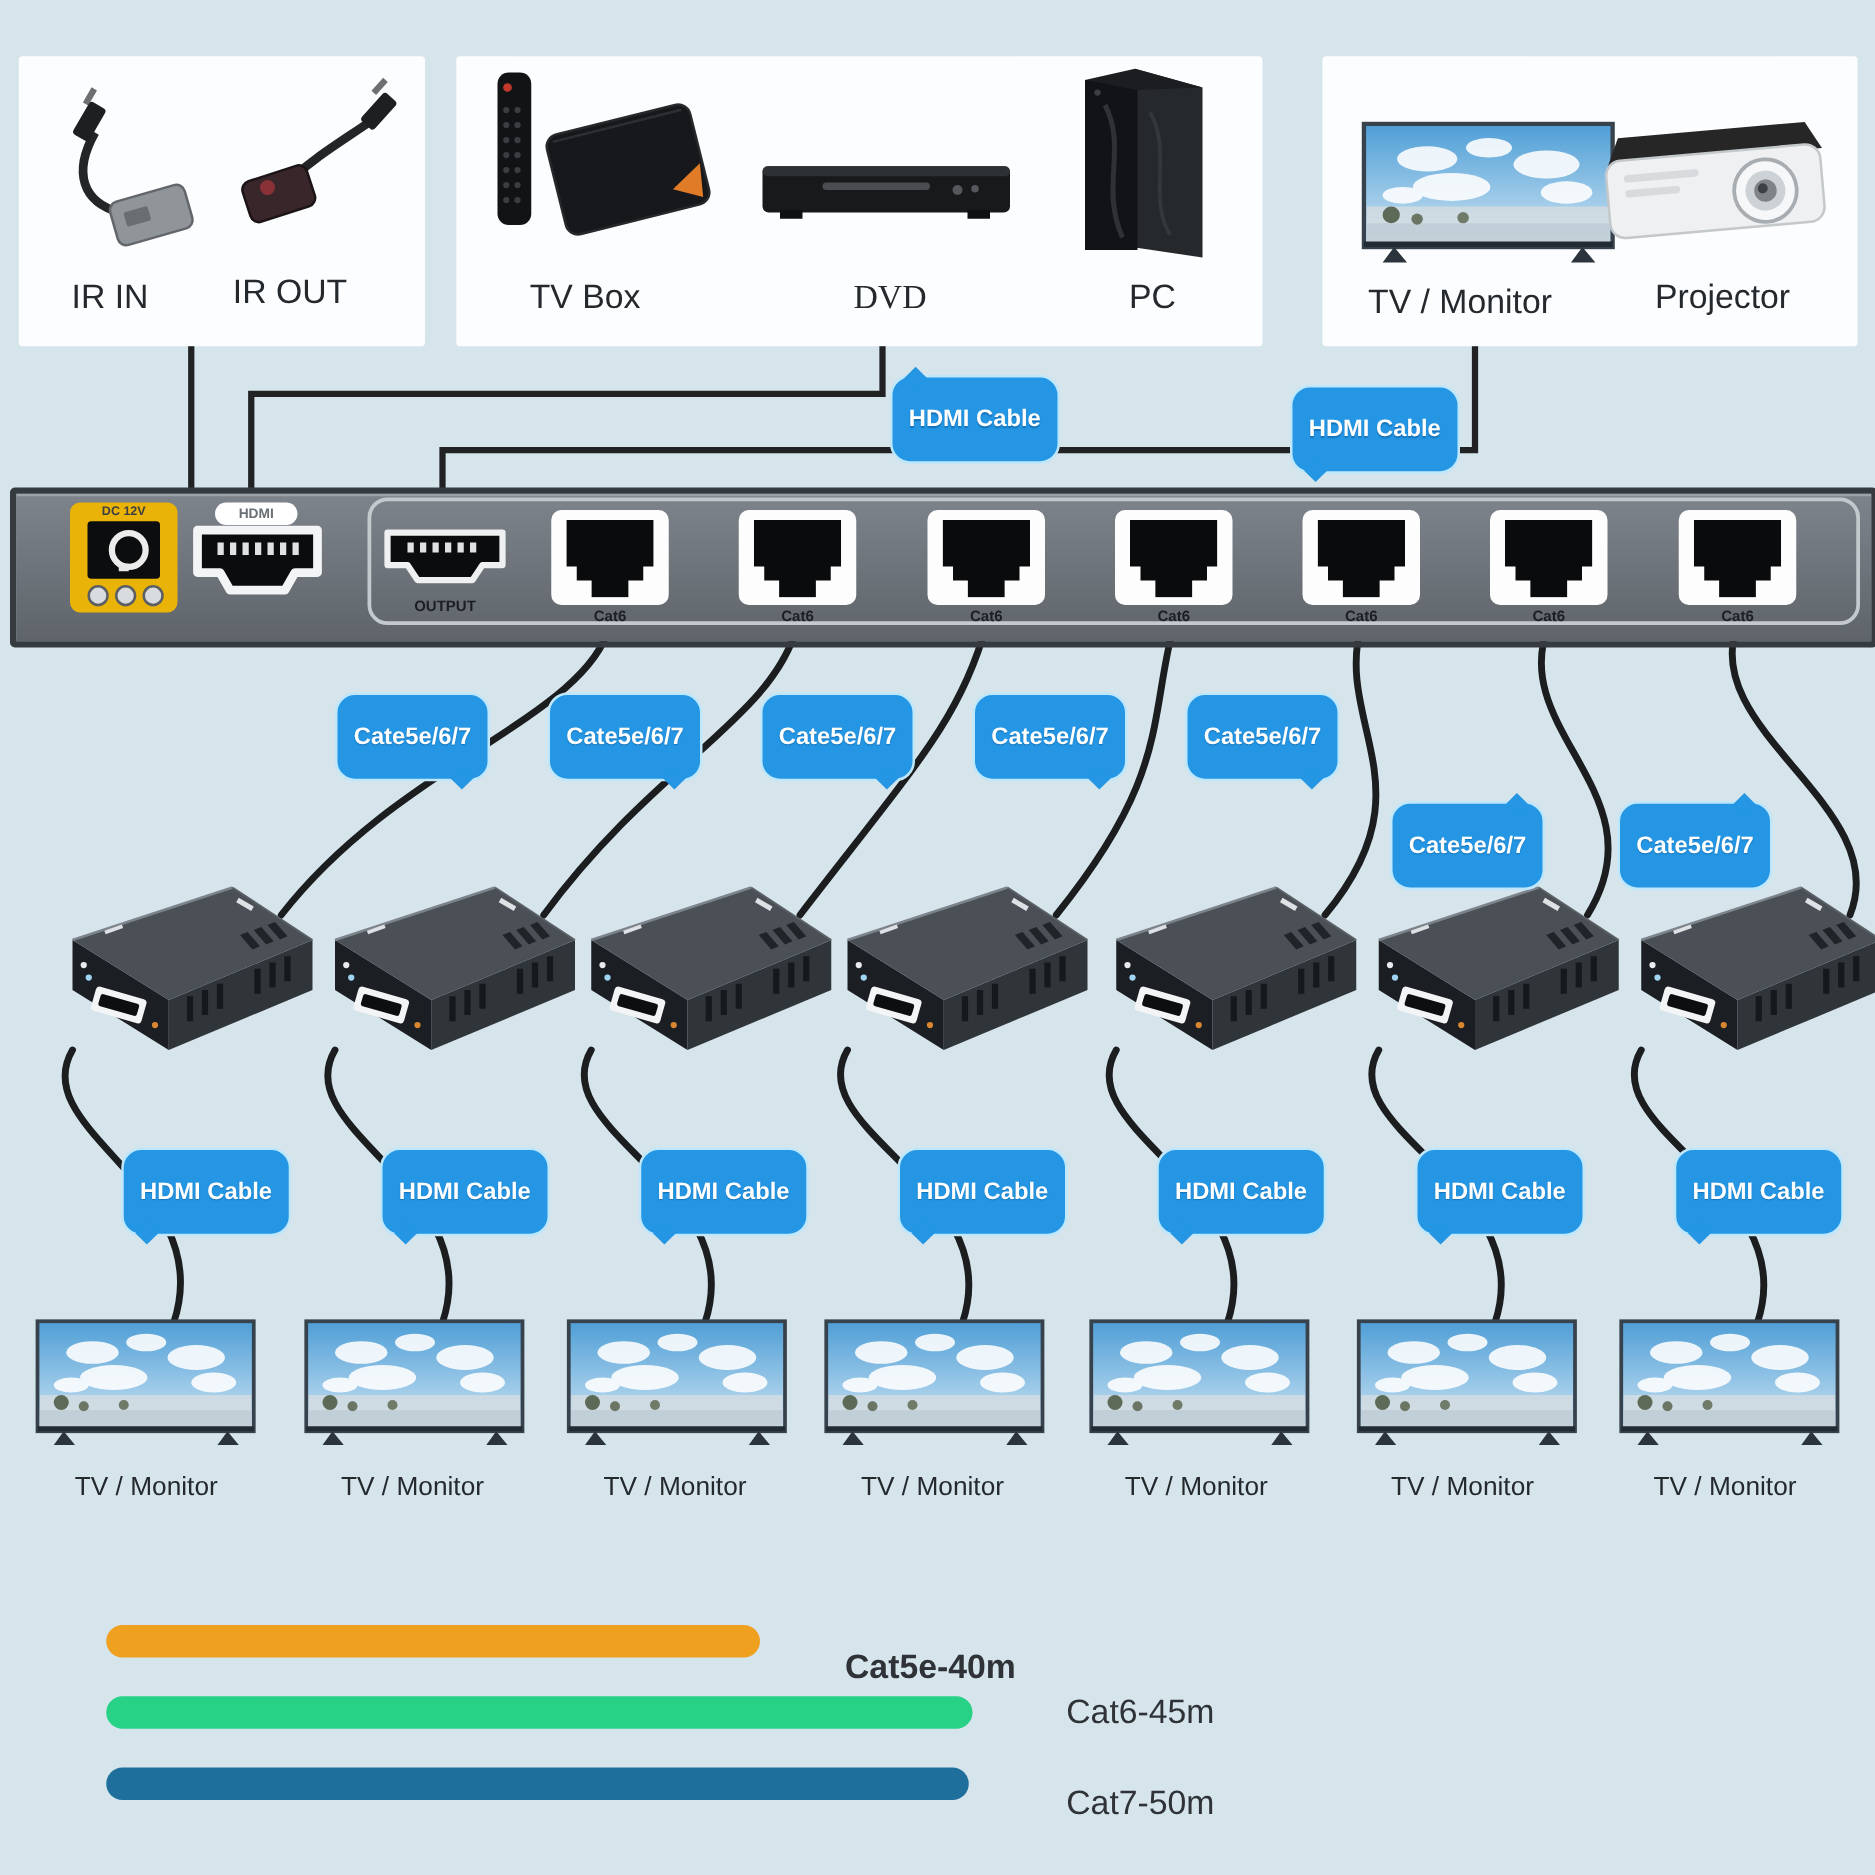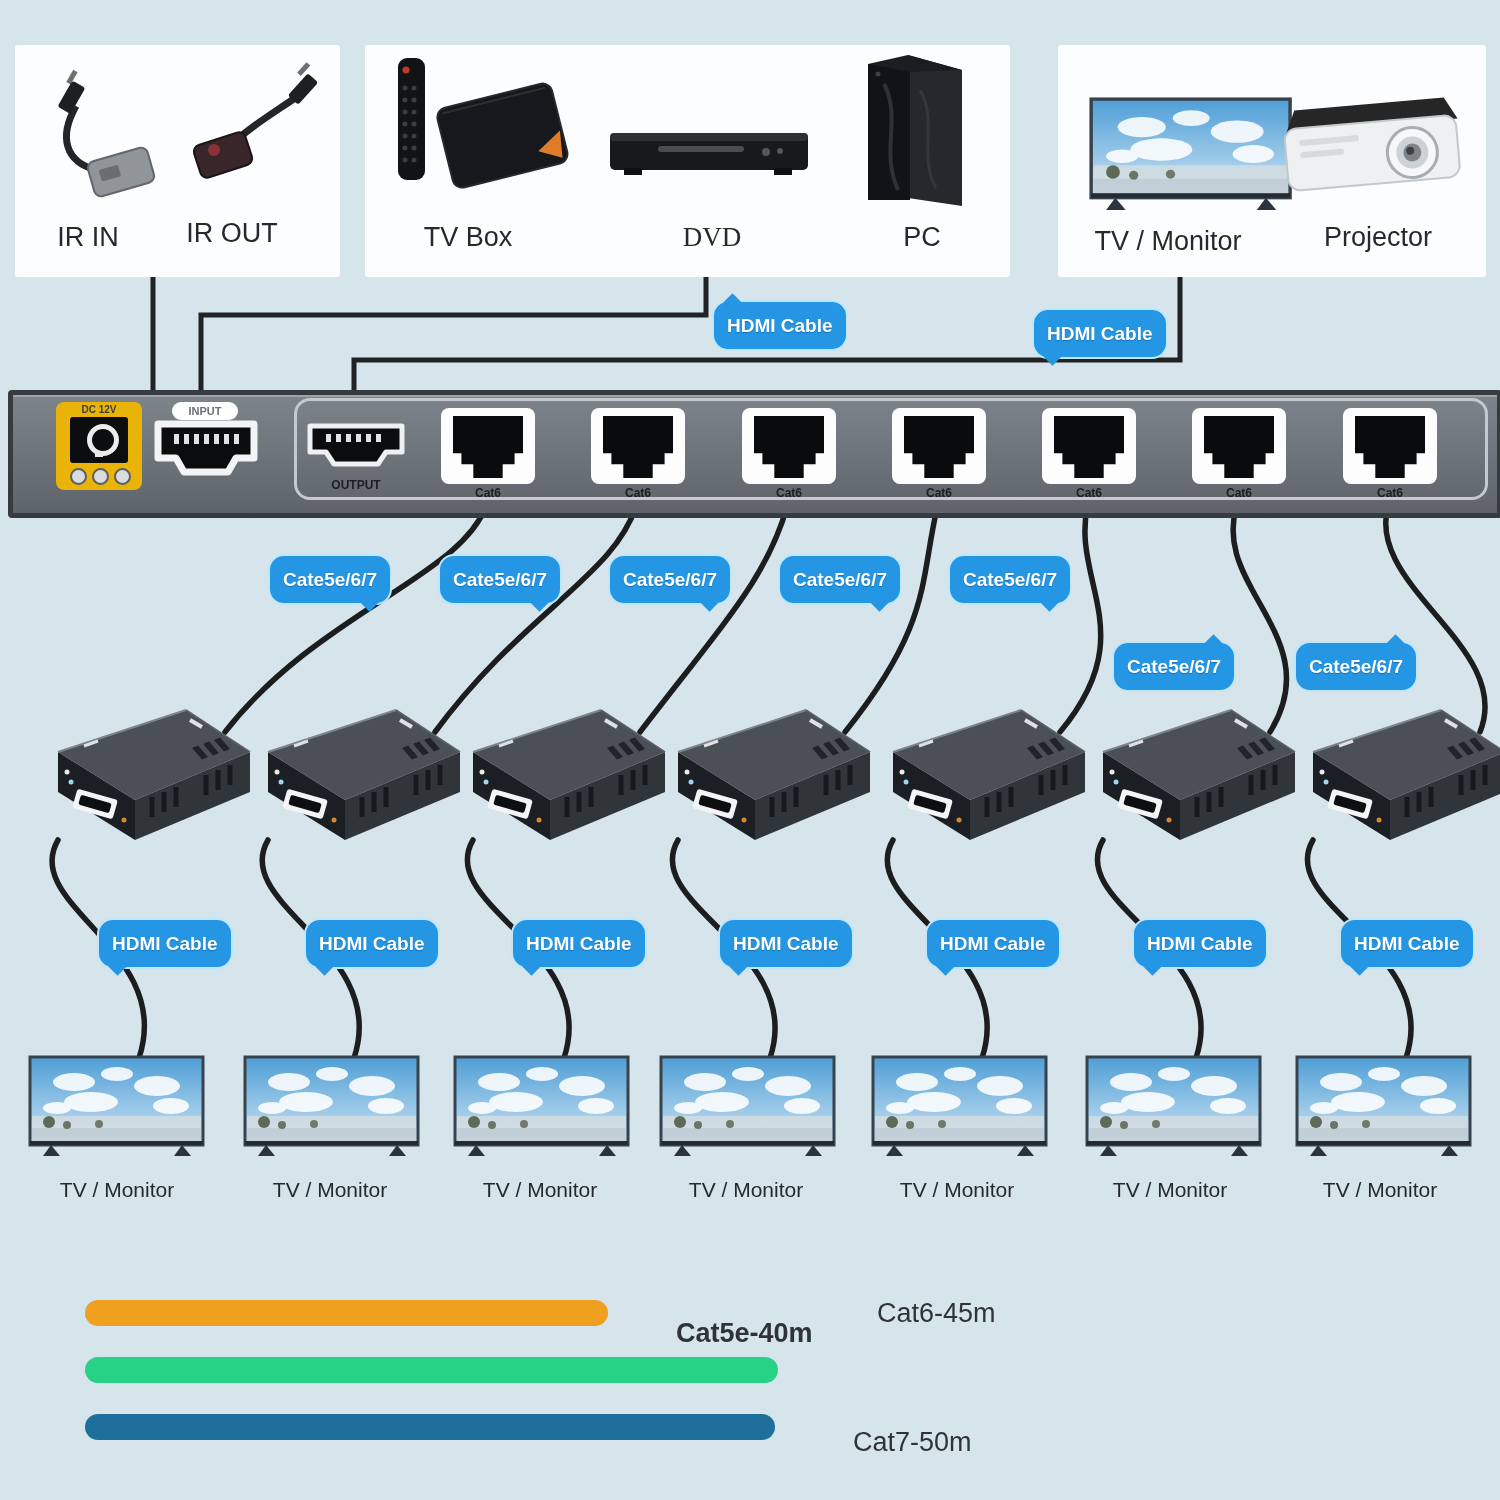--- a/index.html
+++ b/index.html
@@ -5,21 +5,21 @@
   html,body{margin:0;padding:0;background:#eef3f6;}
   .canvas{position:relative;width:1500px;height:1500px;overflow:hidden;
           font-family:"Liberation Sans",sans-serif;background:#d6e4ec;}
   .panel{position:absolute;background:#fcfdfe;border-radius:3px;z-index:0;}
   .gfx{position:absolute;left:0;top:0;z-index:1;}
   .cap{position:absolute;color:#24292e;font-size:27px;white-space:nowrap;
        transform:translateX(-50%);z-index:4;}
   .cap.small{font-size:21px;}
   
   .bubble{position:absolute;--bb:#2496e3;background:var(--bb);color:#fff;font-weight:bold;
-          font-size:19px;line-height:1;padding:14px 13px;border-radius:16px;
+          font-size:19px;line-height:1;padding:24px 13px;border-radius:16px;
           border:2px solid #bfe7fb;white-space:nowrap;z-index:5;
           text-shadow:0 1px 1px rgba(0,60,120,.4);}
   .bubble::after{content:"";position:absolute;width:13px;height:13px;background:var(--bb);
           transform:rotate(45deg);}
   .t-br::after{right:14px;bottom:-6px;}
   .t-bl::after{left:12px;bottom:-6px;}
   .t-tr::after{right:14px;top:-6px;}
   .t-tl::after{left:12px;top:-6px;}
   
   .bar{position:absolute;left:8px;top:390px;width:1484px;height:118px;
@@ -250,21 +250,21 @@
     <div class="dc-label">DC 12V</div>
     <div class="dc-jack">
       <div class="dc-ring"></div>
         <div class="dc-notch"></div>
     </div>
     <div class="dc-screw" style="left:14px;"></div>
     <div class="dc-screw" style="left:36px;"></div>
     <div class="dc-screw" style="left:58px;"></div>
   </div>
 
-  <div class="in-tag">INPUT</div>
+  <div class="in-tag">HDMI</div>
   <svg class="hdmi-svg" style="left:150px;top:414px;" width="112" height="76">
     <polygon points="8,10 104,10 104,44 86,44 78,58 34,58 26,44 8,44" fill="#0b0c0d" stroke="#f2f4f5" stroke-width="7" stroke-linejoin="round"></polygon>
     <g fill="#dfe2e4">
       <rect x="24" y="20" width="5" height="10"></rect>
         <rect x="34" y="20" width="5" height="10"></rect>
       <rect x="44" y="20" width="5" height="10"></rect>
         <rect x="54" y="20" width="5" height="10"></rect>
       <rect x="64" y="20" width="5" height="10"></rect>
         <rect x="74" y="20" width="5" height="10"></rect>
       <rect x="84" y="20" width="5" height="10"></rect>
@@ -337,17 +337,17 @@
   <div class="cap small" style="left:330px;top:1178px;">TV / Monitor</div>
   <div class="cap small" style="left:540px;top:1178px;">TV / Monitor</div>
   <div class="cap small" style="left:746px;top:1178px;">TV / Monitor</div>
   <div class="cap small" style="left:957px;top:1178px;">TV / Monitor</div>
   <div class="cap small" style="left:1170px;top:1178px;">TV / Monitor</div>
   <div class="cap small" style="left:1380px;top:1178px;">TV / Monitor</div>
 
   <div class="lbar" style="left: 85px; top: 1300px; width: 523px; background: rgb(239, 160, 31);"></div>
   <div class="legend-label" style="left:676px;top:1318px;font-weight:bold;">Cat5e-40m</div>
   <div class="lbar" style="left: 85px; top: 1357px; width: 693px; background: rgb(39, 209, 134);"></div>
-  <div class="legend-label" style="left:853px;top:1298px;margin-left:24px;">Cat6-45m</div>
+  <div class="legend-label" style="left:853px;top:1354px;">Cat6-45m</div>
   <div class="lbar" style="left: 85px; top: 1414px; width: 690px; background: rgb(31, 111, 156);"></div>
   <div class="legend-label" style="left:853px;top:1411px;margin-top:16px;">Cat7-50m</div>
 
 </div>
 
 </body></html>

